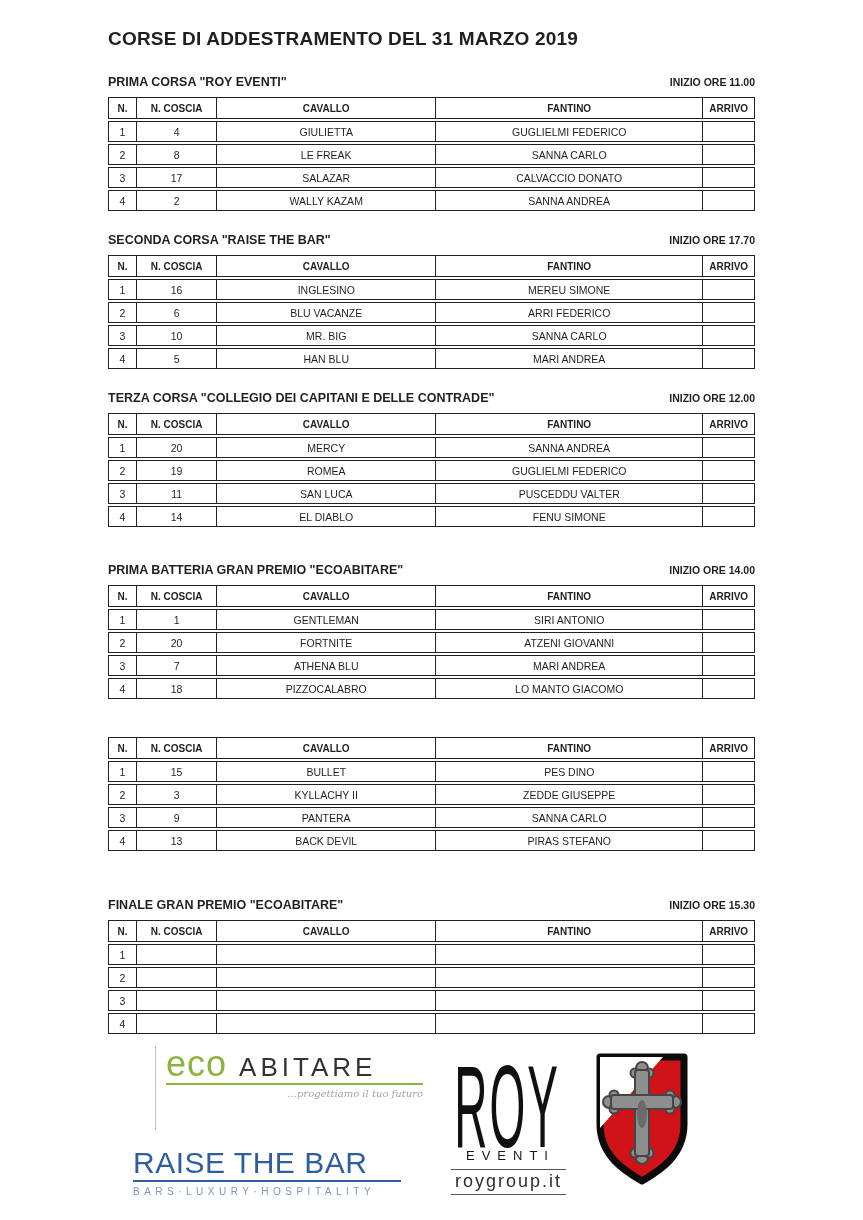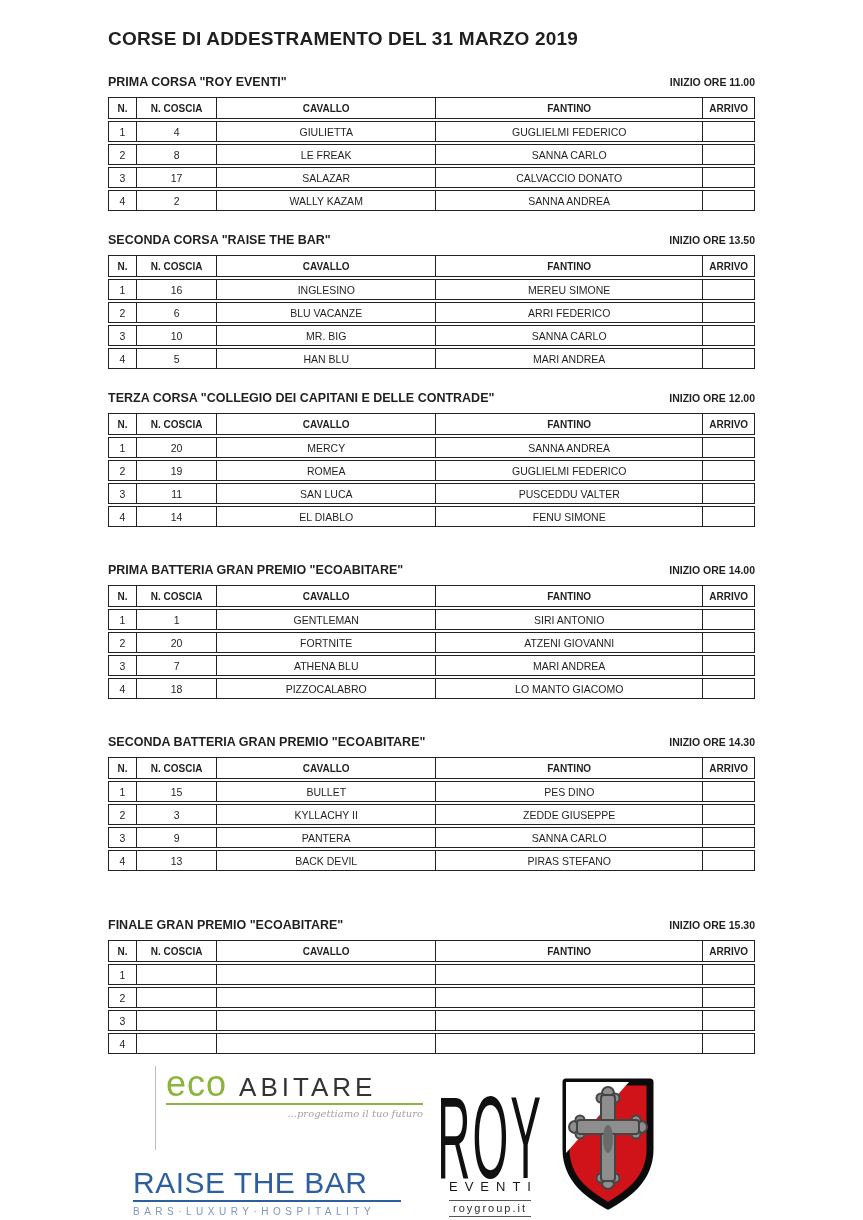--- a/index.html
+++ b/index.html
@@ -24,21 +24,21 @@
   .racetable th, .racetable td {
     border-top:1px solid #222; border-bottom:1px solid #222; border-left:1px solid #222;
     text-align:center; vertical-align:middle; overflow:hidden; white-space:nowrap;
   }
   .racetable th:last-child, .racetable td:last-child { border-right:1px solid #222; }
   .racetable th { height:22px; font-size:10px; font-weight:bold; }
   .racetable td { height:21px; font-size:10.5px; }
   .c0 { width:27px; } .c1 { width:78px; } .c2 { width:212px; } .c3 { width:259px; } .c4 { width:51px; }
 
   
-  .footer { margin-top:12px; margin-left:47px; display:flex; align-items:flex-end; gap:11px; }
+  .footer { margin-top:12px; margin-left:47px; display:flex; align-items:flex-start; gap:28px; }
   .col-left { width:268px; }
   .eco-wrap { display:flex; gap:10px; }
   .eco-divider { width:1px; height:84px; background:#bdbdbd; margin-top:-2px; }
   .eco-stack { flex:1; }
   .eco-line { display:flex; align-items:baseline; }
   .eco-eco { font-size:36px; line-height:.9; color:#8cb43c; letter-spacing:1px; }
   .eco-abitare { font-size:26px; line-height:1; color:#333333; letter-spacing:4px; margin-left:12px; }
   .eco-rule { height:2px; background:#8cb43c; margin-top:3px; }
   .eco-tagline { text-align:right; font-family:"DejaVu Serif", serif; font-style:italic;
                  font-size:10px; color:#a3a3a3; margin-top:3px; }
@@ -46,21 +46,21 @@
   .rtb-title { font-size:30px; line-height:1; color:#2d5f9e; letter-spacing:.5px; }
   .rtb-rule { height:2px; background:#2d5f9e; margin-top:2px; }
   .rtb-sub { font-size:10px; letter-spacing:4.5px; color:#7b97bd; margin-top:4px; white-space:nowrap; }
 
   .col-roy { width:112px; text-align:center; }
   .roy-letters { display:inline-block; font-size:46px; font-weight:400; letter-spacing:2px;
                  line-height:1; color:#101010; transform:scaleY(2.55); transform-origin:top center; }
   .roy-letters-box { height:96px; overflow:visible; }
   .roy-eventi { font-size:13px; letter-spacing:7px; color:#181818; margin-top:4px; text-indent:7px; }
   .roy-url { display:inline-block; margin-top:6px; border-top:1px solid #555; border-bottom:1px solid #555;
-             padding:1px 4px 2px 4px; font-size:11px; letter-spacing:2px; color:#2e2e2e; }
+             padding:1px 4px 2px 4px; font-size:18px; letter-spacing:2px; color:#2e2e2e; }
 
   .col-crest { width:104px; }
 </style>
 </head>
 <body>
 
 <div class="page">
 
   <h1 class="doc-title">CORSE DI ADDESTRAMENTO DEL 31 MARZO 2019</h1>
 
@@ -109,21 +109,21 @@
               <td class="c3">SANNA ANDREA</td>
               <td class="c4"></td>
             </tr>
           </tbody>
       </table>
     </section>
 
     <section class="race">
       <div class="race-head">
         <span class="race-title">SECONDA CORSA "RAISE THE BAR"</span>
-        <span class="race-start">INIZIO ORE 13.50</span>
+        <span class="race-start">INIZIO ORE 17.70</span>
       </div>
       <table class="racetable">
         <thead>
           <tr>
               <th class="c0">N.</th>
               <th class="c1">N. COSCIA</th>
               <th class="c2">CAVALLO</th>
               <th class="c3">FANTINO</th>
               <th class="c4">ARRIVO</th>
             </tr>
@@ -251,24 +251,20 @@
               <td class="c1">18</td>
               <td class="c2">PIZZOCALABRO</td>
               <td class="c3">LO MANTO GIACOMO</td>
               <td class="c4"></td>
             </tr>
           </tbody>
       </table>
     </section>
 
     <section class="race">
-      <div class="race-head">
-        <span class="race-title">SECONDA BATTERIA GRAN PREMIO "ECOABITARE"</span>
-        <span class="race-start">INIZIO ORE 14.30</span>
-      </div>
       <table class="racetable">
         <thead>
           <tr>
               <th class="c0">N.</th>
               <th class="c1">N. COSCIA</th>
               <th class="c2">CAVALLO</th>
               <th class="c3">FANTINO</th>
               <th class="c4">ARRIVO</th>
             </tr>
         </thead>

